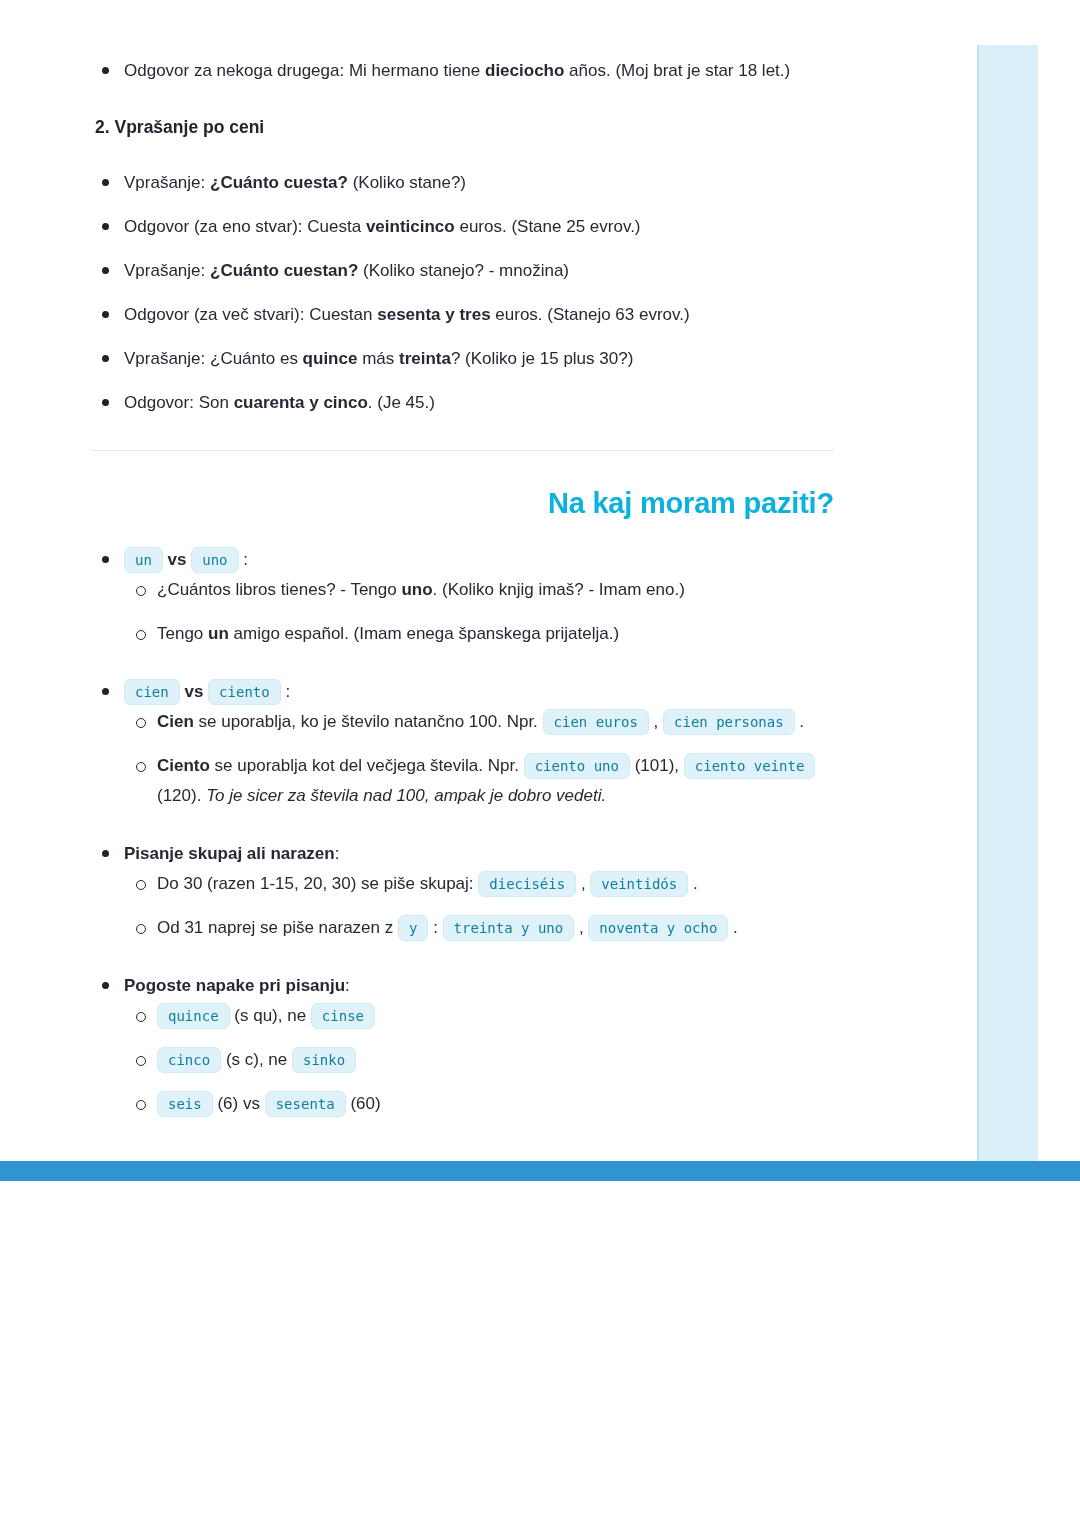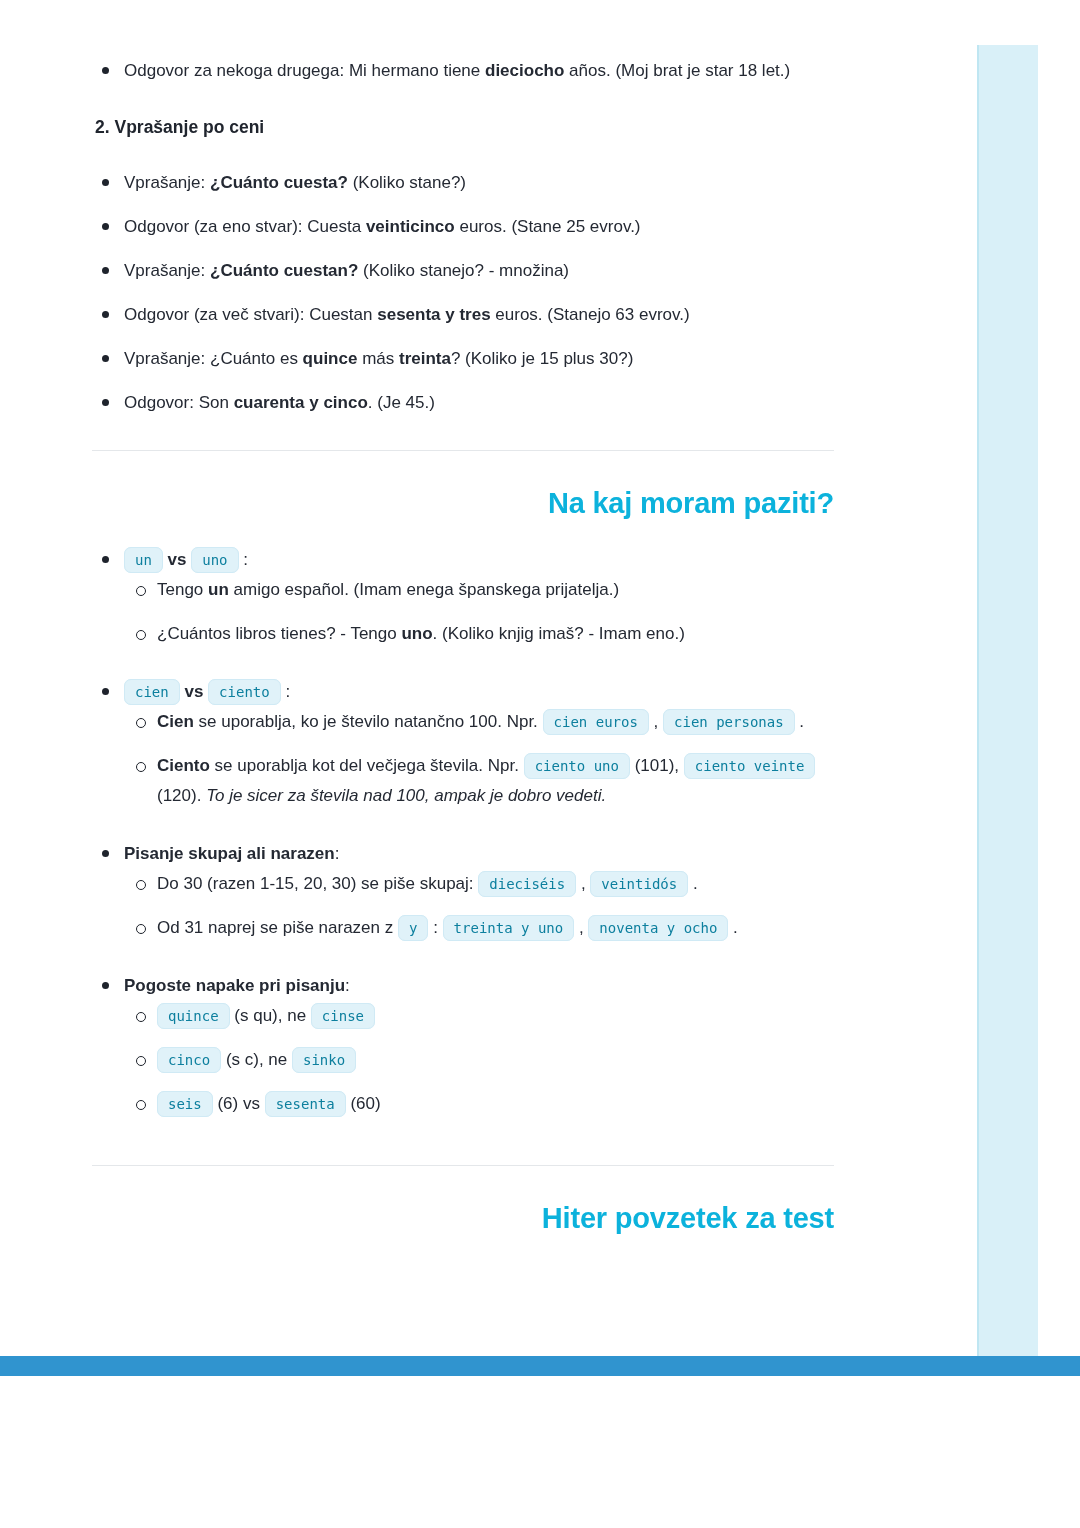--- a/index.html
+++ b/index.html
@@ -3,21 +3,21 @@
 <meta charset="utf-8">
 <style>
   * { margin:0; padding:0; box-sizing:border-box; }
   html, body { width:1080px; }
   body {
     font-family: "Liberation Sans", "DejaVu Sans", sans-serif;
     background:#ffffff;
   }
   .page {
     position:relative;
-    width:1080px; height:1376px;
+    width:1080px; height:1181px;
     background:#ffffff;
     overflow:hidden;
     text-decoration:underline;
   }
   .edge-stripe {
     position:absolute;
     top:45px; right:42px;
     width:61px; height:1417px;
     background:var(--stripe, #d9f0f8);
     border-left:2px solid #bfe6f2;
@@ -155,27 +155,27 @@
       <h2 class="title">Na kaj moram paziti?</h2>
       <div class="list">
         <div class="li1">
           <span class="m1"></span>
           <div class="li-body">
             <div class="line"><span class="chip">un</span><span> </span><span class="b">vs</span><span> </span><span class="chip">uno</span><span> :</span></div>
             <div class="sublist">
               <div class="li2">
                 <span class="m2"></span>
                 <div class="li-body">
+                  <div class="line"><span>¿Cuántos libros tienes? - Tengo </span><span class="b">uno</span><span>. (Koliko knjig imaš? - Imam eno.)</span></div>
+                </div>
+              </div>
+              <div class="li2">
+                <span class="m2"></span>
+                <div class="li-body">
                   <div class="line"><span>Tengo </span><span class="b">un</span><span> amigo español. (Imam enega španskega prijatelja.)</span></div>
-                </div>
-              </div>
-              <div class="li2">
-                <span class="m2"></span>
-                <div class="li-body">
-                  <div class="line"><span>¿Cuántos libros tienes? - Tengo </span><span class="b">uno</span><span>. (Koliko knjig imaš? - Imam eno.)</span></div>
                 </div>
               </div>
             </div>
           </div>
         </div>
         <div class="li1">
           <span class="m1"></span>
           <div class="li-body">
             <div class="line"><span class="chip">cien</span><span> </span><span class="b">vs</span><span> </span><span class="chip">ciento</span><span> :</span></div>
             <div class="sublist">

